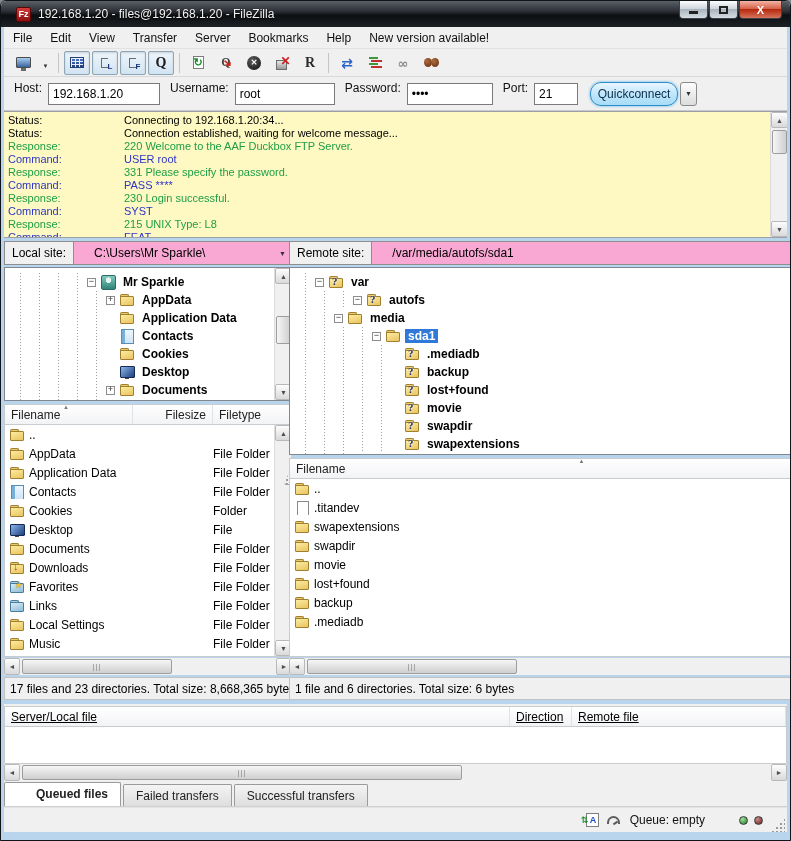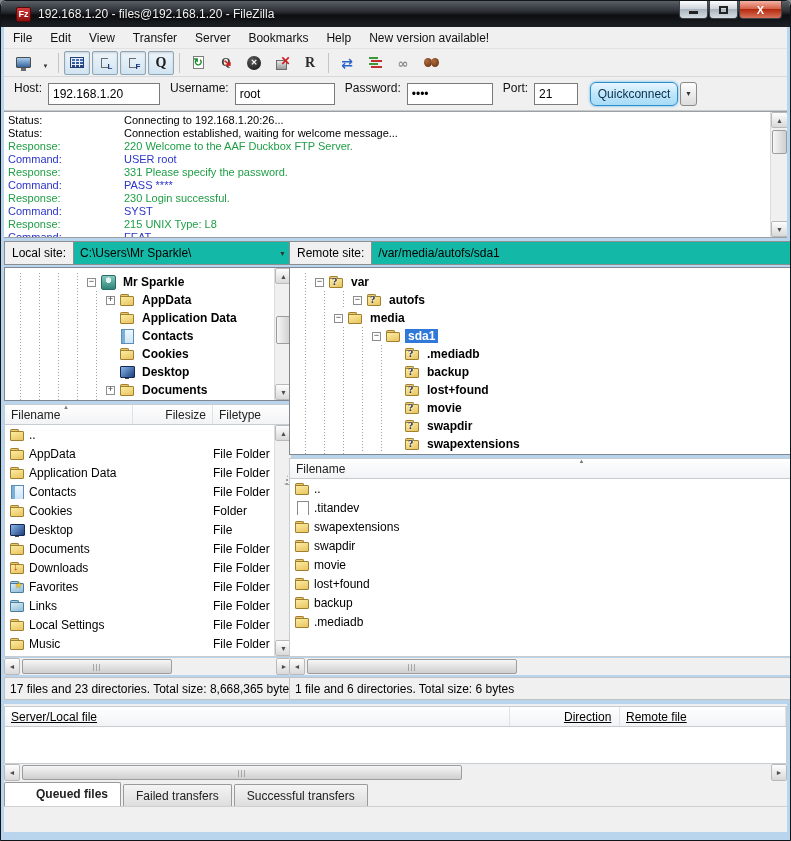--- a/index.html
+++ b/index.html
@@ -70,28 +70,28 @@
   .i-find { position:relative; width:15px; height:11px; }
   .i-find::before,.i-find::after { content:""; position:absolute; top:1px; width:8px; height:9px; border-radius:50%;
      background:radial-gradient(circle at 35% 35%,#b06a3c,#5e2d10); }
   .i-find::before { left:0; } .i-find::after { right:0; }
 
   
   .qcbar { position:absolute; left:3px; right:3px; top:76px; height:34px; background:#f0f0f0;
     border-bottom:1px solid #c9c9c9; display:flex; align-items:center; font-size:12px; color:#111; }
   .qc-label { margin:0 6px 12px 10px;text-align:right; }
   .qc-input { height:22px; border:1px solid #7a7a7a; background:#fff; font:12px "Liberation Sans",sans-serif; padding:0 4px; }
-  .qc-btn { margin-left:12px; height:24px; width:88px; border:1px solid #2c8cc9; border-radius:6px;
+  .qc-btn { margin-left:12px; height:24px; width:88px; border:1px solid #2c8cc9; border-radius:11px;
     background:linear-gradient(#eaf7ff,#bfe6fb 50%,#a7dcf8); box-shadow:0 0 3px #5ab6e8; font:12px "Liberation Sans",sans-serif; color:#0b2d4a;
     display:flex; align-items:center; justify-content:center; }
   .qc-dd { margin-left:2px; width:17px; height:24px; border:1px solid #8a8a8a; border-radius:3px;
     background:linear-gradient(#fdfdfd,#dcdcdc); display:flex; align-items:center; justify-content:center; font-size:7px; color:#333; }
 
   
-  .log { position:absolute; left:3px; right:3px; top:110px; height:127px; background:#ffffff;
+  .log { position:absolute; left:3px; right:3px; top:110px; height:127px; background:#fef9c3;
     border-top:1px solid #9aa0a6; border-bottom:1px solid #9aa0a6; overflow:hidden; font-size:11px; line-height:13px; }
   .log-inner { padding:2px 0 0 4px; }
   .log-row { display:flex; white-space:nowrap; }
   .log-row .ll { width:116px; flex:0 0 116px; }
   .log-row.status  { color:#000; }
   .log-row.response{ color:#1e9e45; }
   .log-row.command { color:#2c35c8; }
 
   
   .vscroll { position:absolute; top:0; right:0; bottom:0; width:17px; background:#f0f0f0; border-left:1px solid #dcdcdc; }
@@ -105,21 +105,21 @@
   .sb-left,.sb-right { height:17px; width:16px; line-height:16px; }
   .sb-left{ left:0; top:0; } .sb-right{ right:0; top:0; }
   .sb-left::before{content:"◄";} .sb-right::before{content:"►";}
   .hthumb { position:absolute; top:1px; height:15px; background:linear-gradient(#f6f6f6,#cfcfcf); border:1px solid #9d9d9d; border-radius:2px; }
   .hthumb::after { content:"|||"; display:block; text-align:center; font-size:8px; color:#8a8a8a; line-height:13px; letter-spacing:1px; }
 
   
   .pane { position:absolute; top:240px; height:459px; }
   .pane-left  { left:3px;  width:288px; }
   .pane-right { left:288px; width:580px; }
-  .siterow { position:absolute; left:0; right:0; top:0; height:24px; display:flex; border:1px solid #8e8e8e; background:#14b8a6; }
+  .siterow { position:absolute; left:0; right:0; top:0; height:24px; display:flex; border:1px solid #8e8e8e; background:#f9a8d4;gap:14px; }
   .site-label { background:#f0f0f0; border-right:1px solid #8e8e8e; padding:4px 7px; font-size:12px; white-space:nowrap; }
   .site-combo { flex:1; display:flex; align-items:center; padding-left:6px; font-size:12px; position:relative; }
   .site-combo .ca { position:absolute; right:5px; top:8px; font-size:7px; color:#333; }
 
   .treebox { position:absolute; left:0; right:0; top:26px; background:#fff; border:1px solid #828790; overflow:hidden; }
   .pane-left  .treebox { height:134px; }
   .pane-right .treebox { height:188px; }
   .tree-inner { padding-top:5px; }
   .trow { display:flex; align-items:center; height:18px; padding-left:6px; font-size:12px; white-space:nowrap; }
   .g { flex:0 0 19px; width:19px; align-self:stretch;
@@ -169,21 +169,21 @@
   .c-size { flex:0 0 78px; text-align:right; padding-right:6px; }
   .c-type { flex:1; padding-left:2px; }
   .pane .hscroll { top:417px; }
   .pstatus { position:absolute; left:0; right:0; top:436px; height:23px; background:#f0f0f0;
      border:1px solid #c2c2c2; font-size:12px; padding:4px 5px; white-space:nowrap; overflow:hidden; }
 
   
   .queuepane { position:absolute; left:3px; right:3px; top:703px; height:128px; background:#f0f0f0; }
   .qheader { position:absolute; left:0; right:0; top:2px; height:21px; background:linear-gradient(#ffffff,#f2f3f5);
      border:1px solid #c7ccd1; display:flex; font-size:12px;text-decoration:underline; }
-  .qh1 { flex:0 0 505px; } .qh2 { flex:0 0 62px;margin-left:48px; } .qh3 { flex:1; }
+  .qh1 { flex:0 0 505px; } .qh2 { flex:0 0 62px; } .qh3 { flex:1; }
   .qbody { position:absolute; left:0; right:0; top:23px; height:37px; background:#fff; border:1px solid #c7ccd1; border-top:none; }
   .queuepane .hscroll { top:60px; }
   .qtabs { position:absolute; left:0; right:0; top:79px; height:24px; display:flex; align-items:flex-end; border-bottom:1px solid #d0d0d0; }
   .qtab { height:22px; padding:4px 12px 0; font-size:12px; color:#222; border:1px solid #9a9a9a; border-bottom:none;
      border-radius:2px 2px 0 0; background:linear-gradient(#f4f4f4,#dedede); margin-right:2px; }
   .qtab.active { background:#fff; font-weight:bold; height:24px;padding-left:31px; }
   .qstatus { position:absolute; left:0; right:0; top:103px; height:25px; background:#f0f0f0; border-top:1px solid #e3e3e3;
      display:flex; align-items:center; justify-content:flex-end; font-size:12px; color:#111; }
   .st-doc { width:13px; height:14px; border:1px solid #7d7d7d; background:#fff; position:relative; margin-right:8px; }
   .st-doc::before { content:"A"; position:absolute; left:3px; top:1px; font:bold 9px "Liberation Sans",sans-serif; color:#1a4fd0; }
@@ -300,21 +300,21 @@
     <div class="qc-btn">Quickconnect</div>
     <div class="qc-dd">
         <span>▼</span>
       </div>
   </div>
 
   <div class="log">
     <div class="log-inner">
       <div class="log-row status">
           <span class="ll">Status:</span>
-          <span>Connecting to 192.168.1.20:26...</span>
+          <span>Connecting to 192.168.1.20:34...</span>
         </div>
       <div class="log-row status">
           <span class="ll">Status:</span>
           <span>Connection established, waiting for welcome message...</span>
         </div>
       <div class="log-row response">
           <span class="ll">Response:</span>
           <span>220 Welcome to the AAF Duckbox FTP Server.</span>
         </div>
       <div class="log-row command">
@@ -792,15 +792,24 @@
     <div class="hscroll">
       <div class="sb-left"></div>
       <div class="hthumb" style="left:18px;width:440px"></div>
       <div class="sb-right"></div>
     </div>
     <div class="qtabs">
       <div class="qtab active">Queued files</div>
       <div class="qtab">Failed transfers</div>
       <div class="qtab">Successful transfers</div>
     </div>
+    <div class="qstatus">
+      <span class="st-doc"></span>
+      <span class="st-gauge"></span>
+      <span>Queue: empty</span>
+      <span style="width:28px"></span>
+      <span class="led green"></span>
+      <span class="led red"></span>
+      <span class="grip"></span>
+    </div>
   </div>
 
 </div>
 
 </body></html>

